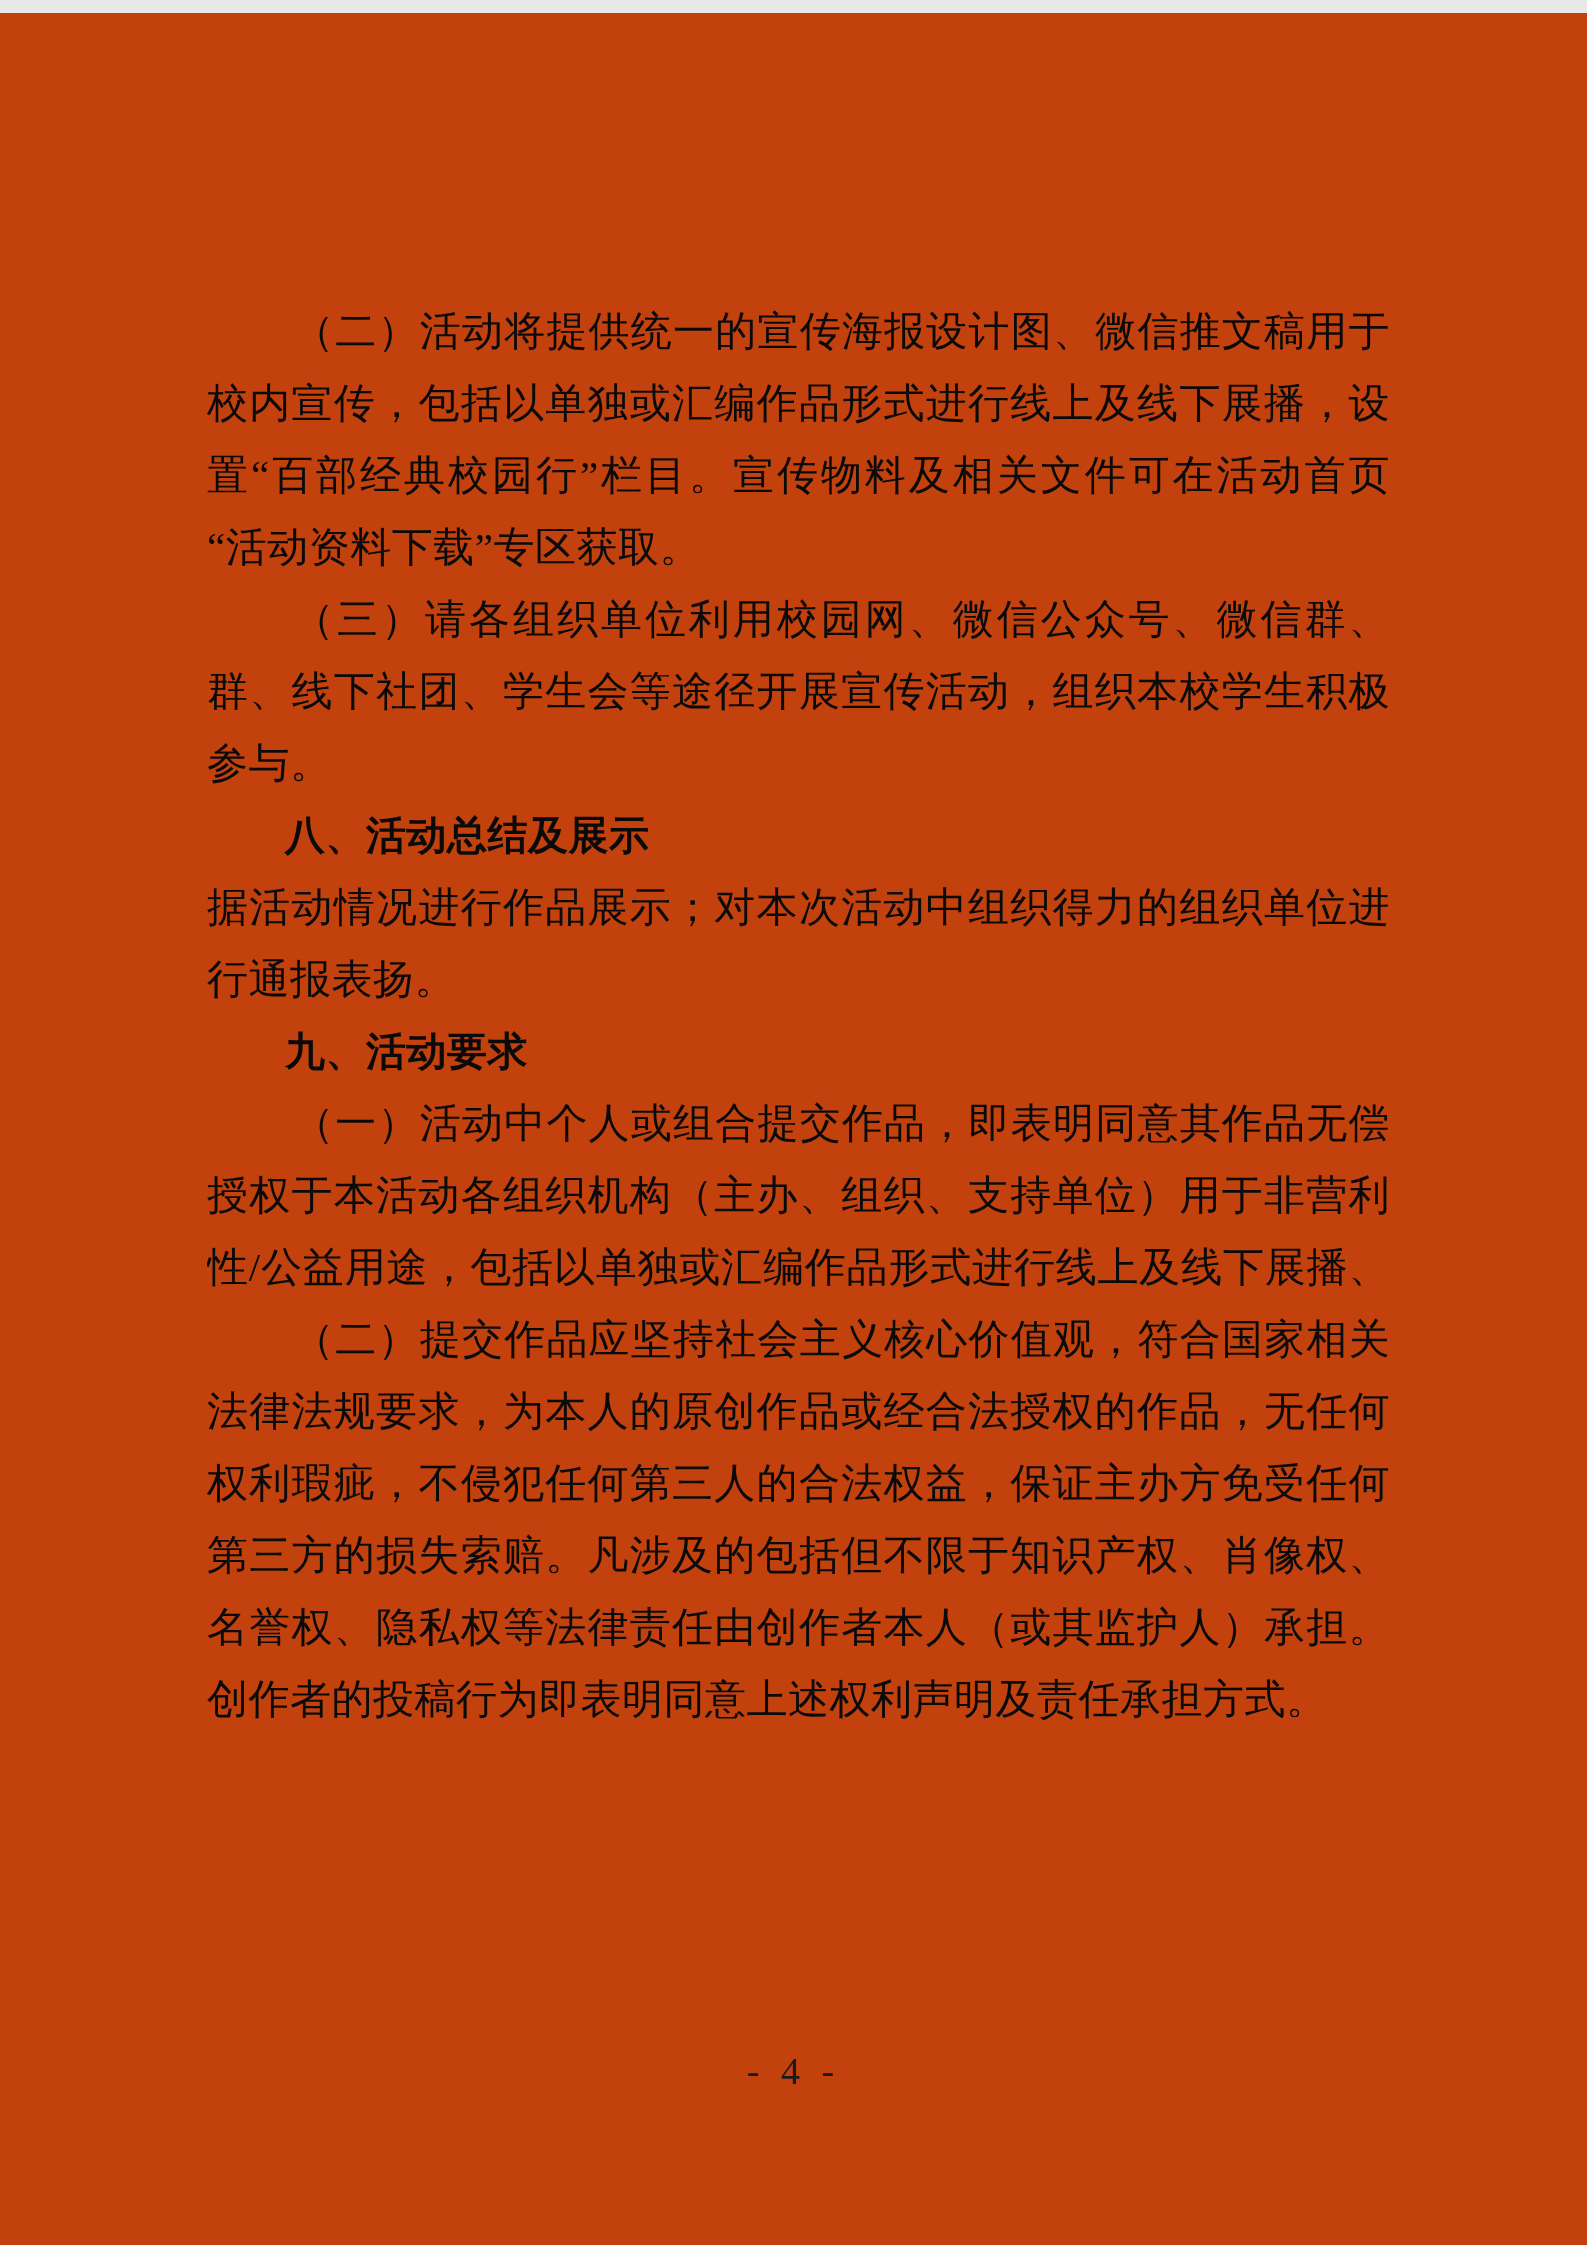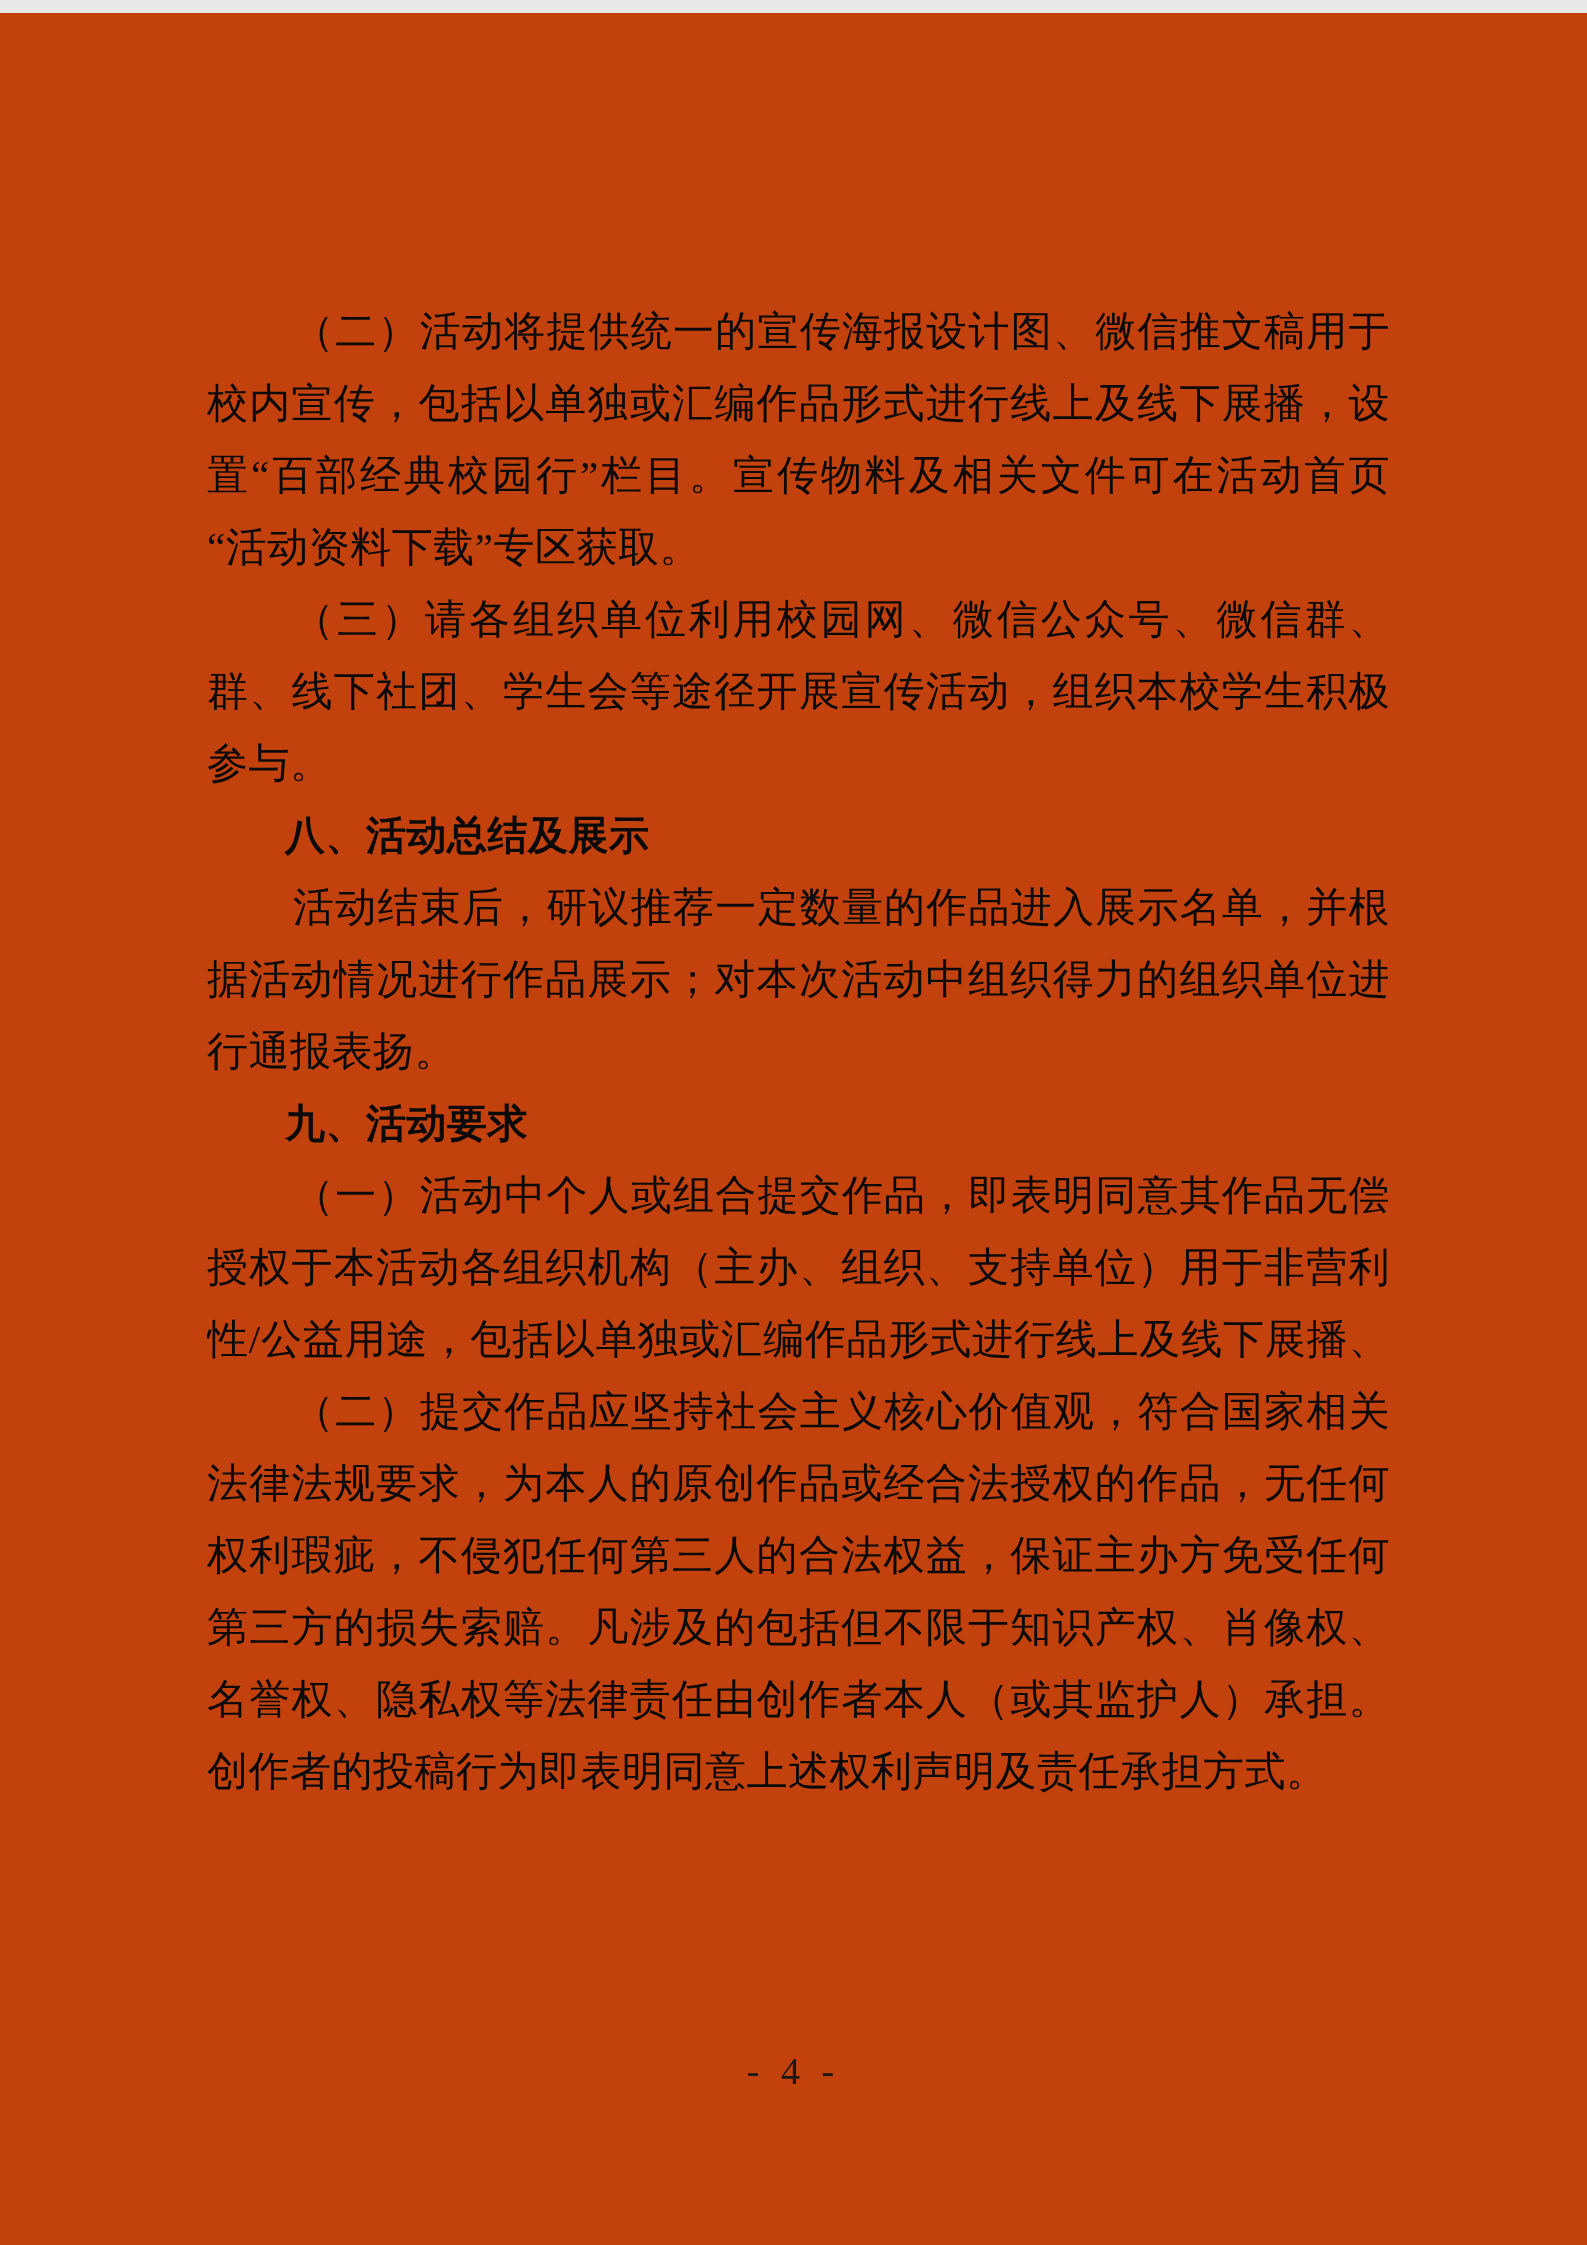--- a/index.html
+++ b/index.html
@@ -68,21 +68,20 @@
 <div class="page">
   <div class="content">
     <div class="tl ind">（二）活动将提供统一的宣传海报设计图、微信推文稿用于</div>
     <div class="tl">校内宣传，包括以单独或汇编作品形式进行线上及线下展播，设</div>
     <div class="tl">置“百部经典校园行”栏目。宣传物料及相关文件可在活动首页</div>
     <div class="tl end">“活动资料下载”专区获取。</div>
     <div class="tl ind">（三）请各组织单位利用校园网、微信公众号、微信群、QQ</div>
     <div class="tl">群、线下社团、学生会等途径开展宣传活动，组织本校学生积极</div>
     <div class="tl end">参与。</div>
     <div class="tl hd">八、活动总结及展示</div>
-    <div class="tl ind">活动结束后，研议推荐一定数量的作品进入展示名单，并根</div>
     <div class="tl">据活动情况进行作品展示；对本次活动中组织得力的组织单位进</div>
     <div class="tl end">行通报表扬。</div>
     <div class="tl hd">九、活动要求</div>
     <div class="tl ind">（一）活动中个人或组合提交作品，即表明同意其作品无偿</div>
     <div class="tl">授权于本活动各组织机构（主办、组织、支持单位）用于非营利</div>
     <div class="tl">性/公益用途，包括以单独或汇编作品形式进行线上及线下展播、</div>
     <div class="tl ind">（二）提交作品应坚持社会主义核心价值观，符合国家相关</div>
     <div class="tl">法律法规要求，为本人的原创作品或经合法授权的作品，无任何</div>
     <div class="tl">权利瑕疵，不侵犯任何第三人的合法权益，保证主办方免受任何</div>
     <div class="tl">第三方的损失索赔。凡涉及的包括但不限于知识产权、肖像权、</div>

